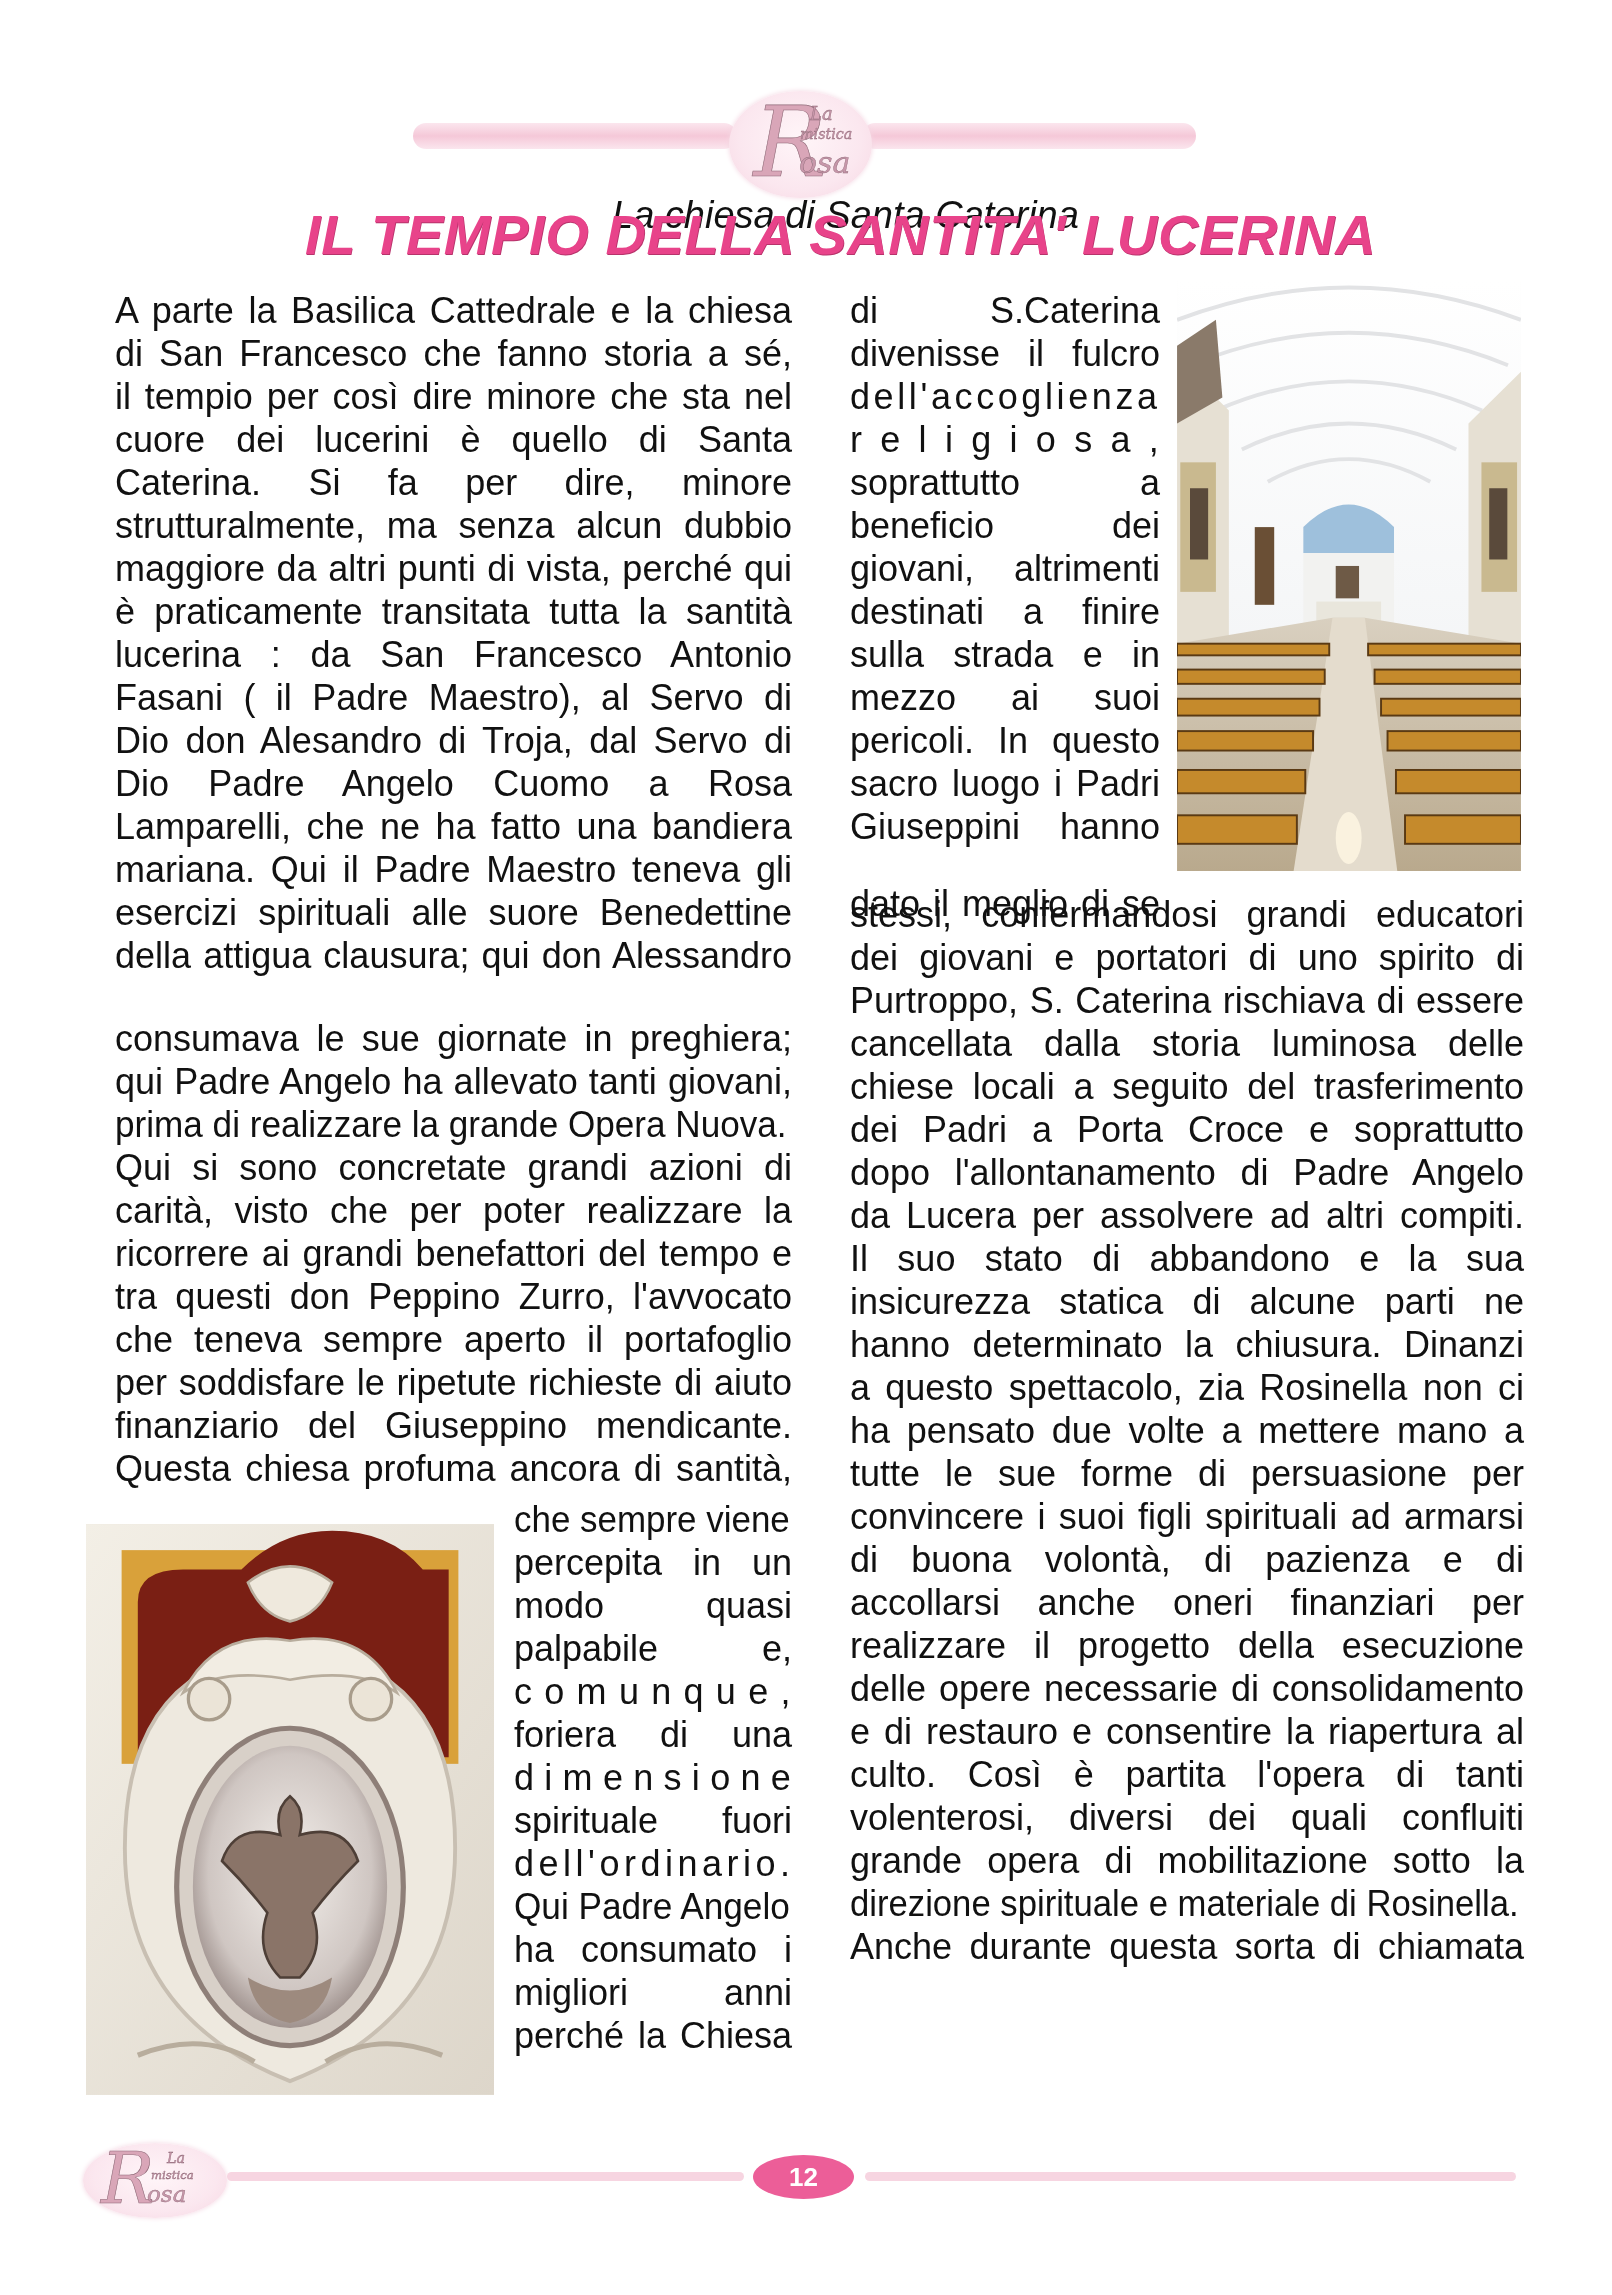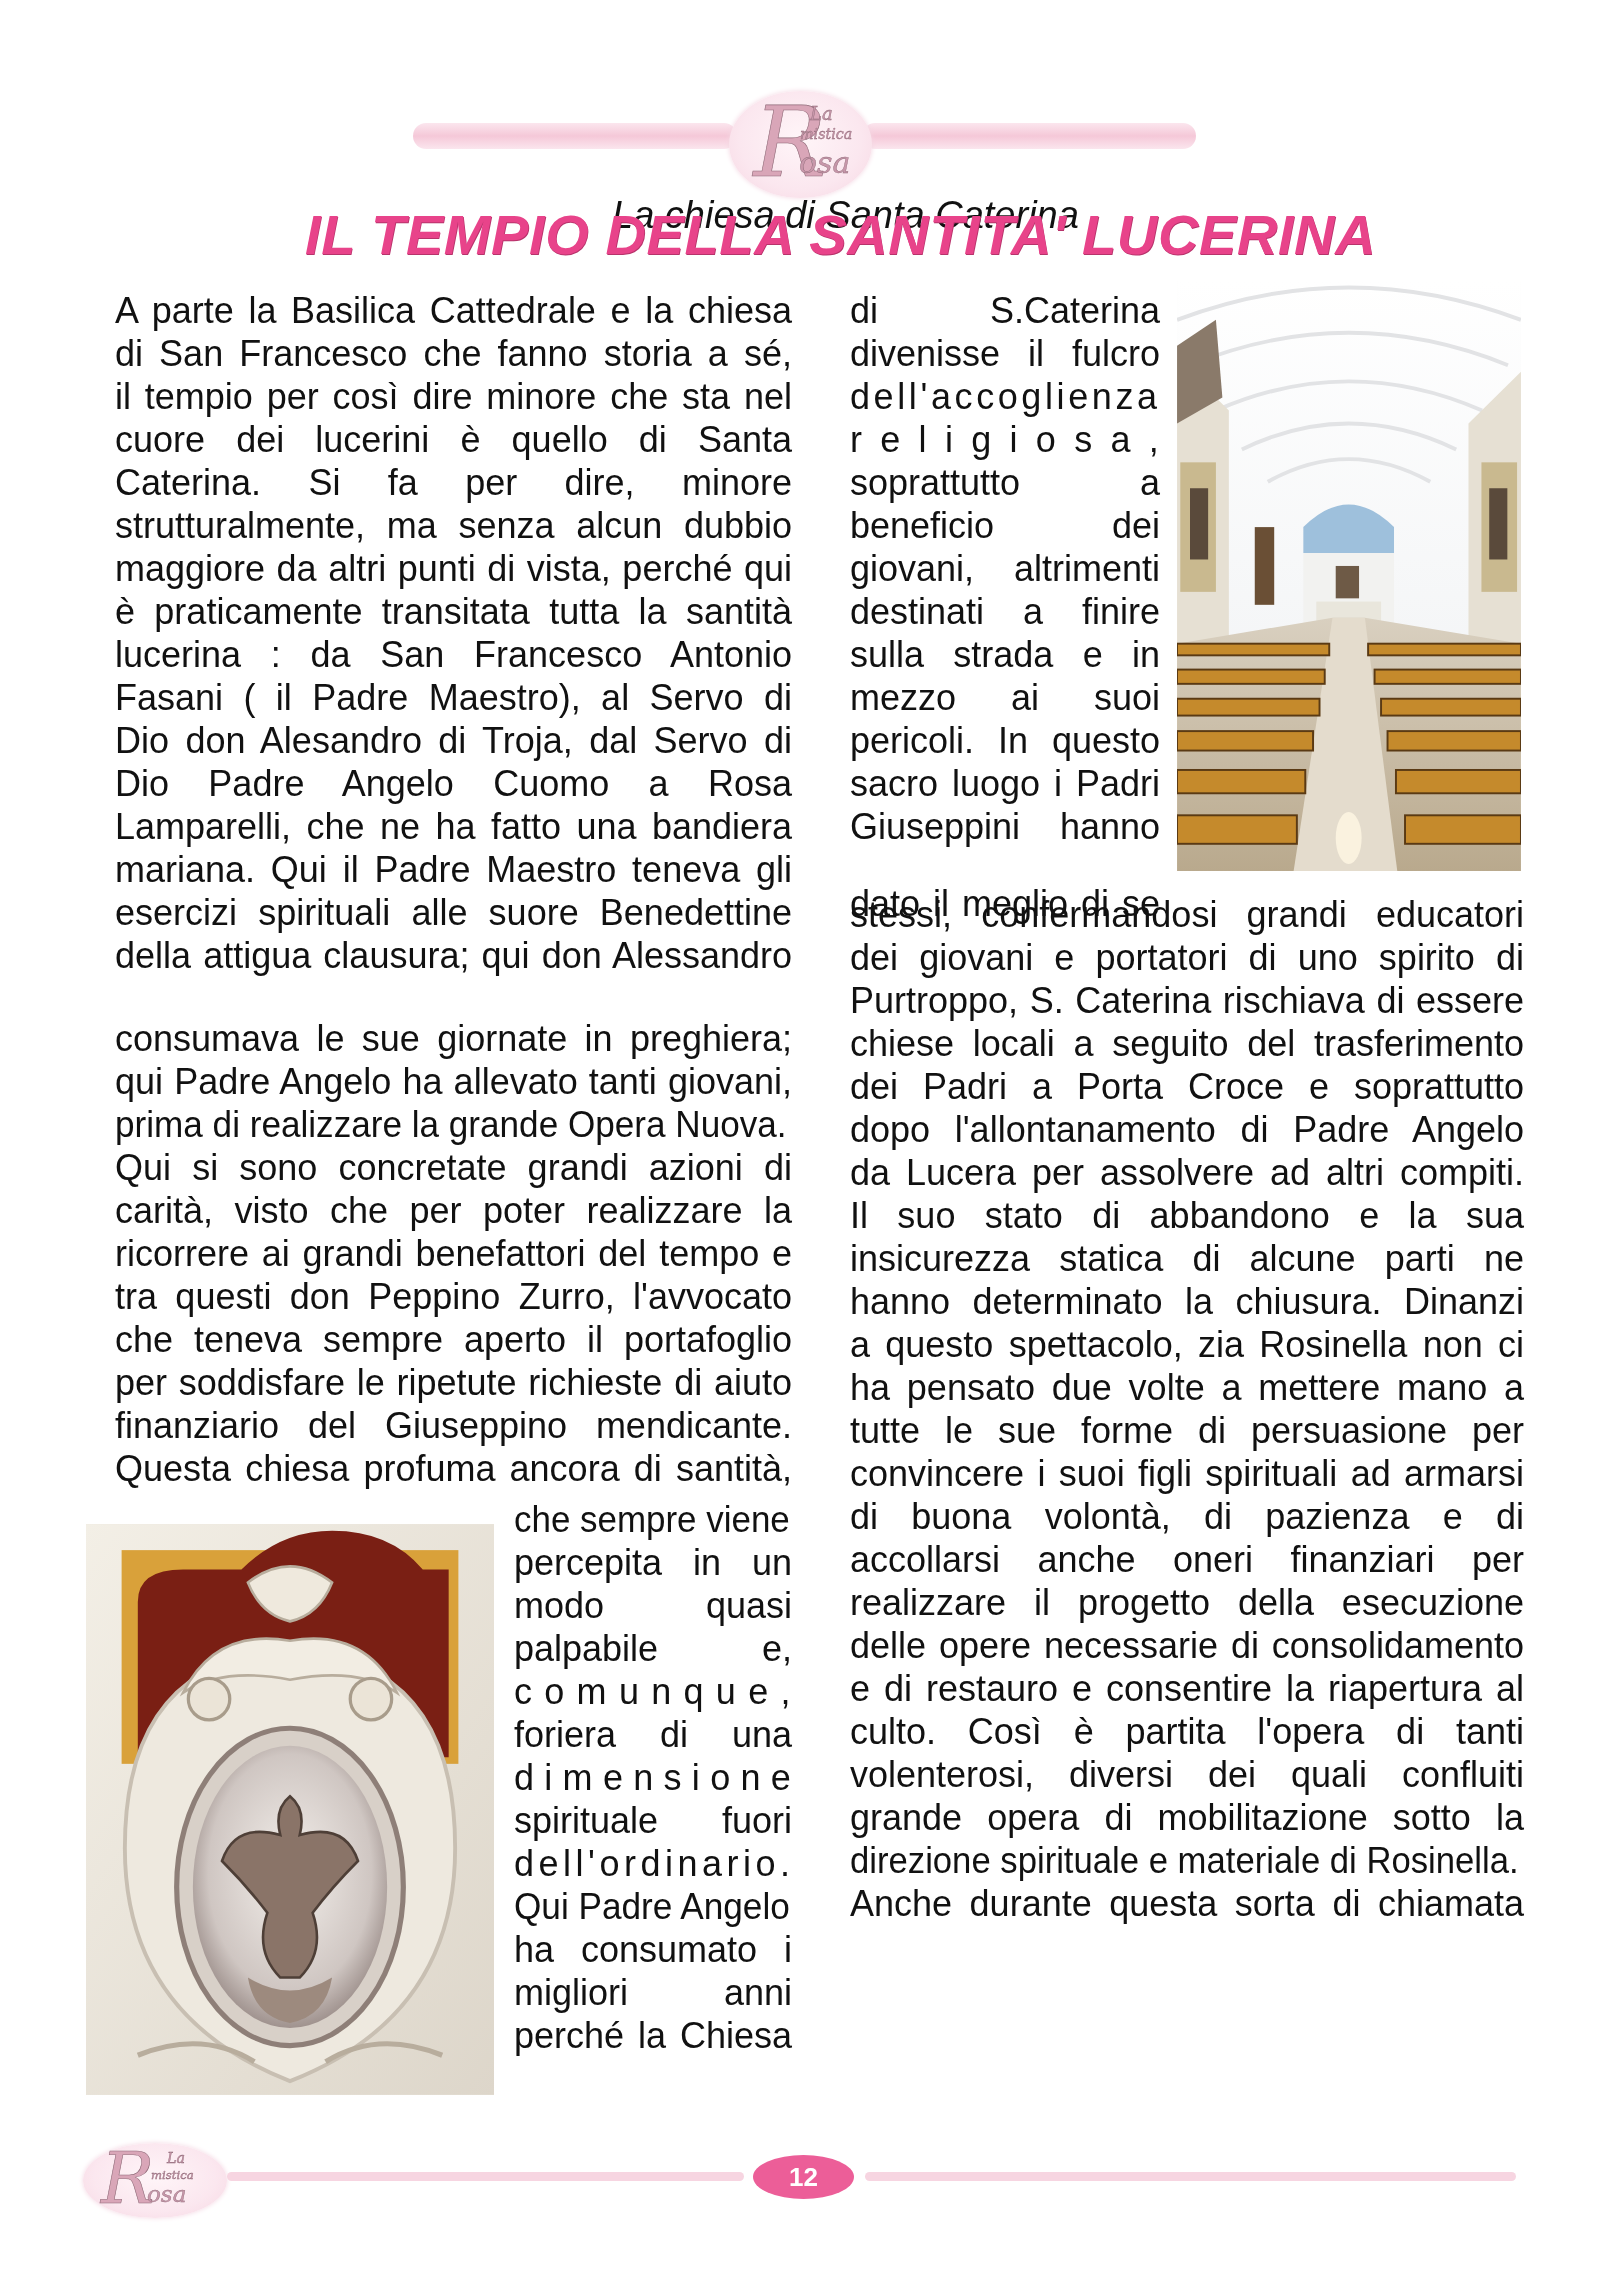--- a/index.html
+++ b/index.html
@@ -172,20 +172,21 @@
       <rect x="352" y="825" width="179" height="44"></rect>
     </g>
     <ellipse cx="265" cy="860" rx="20" ry="40" fill="#fff7e4" opacity="0.8"></ellipse>
   </svg>
 </div>
 
 <div class="col" id="right-col" style="left:850px;top:893px;width:674px;">
     <span class="ln" style="display: block; white-space: normal; text-align: justify; text-align-last: justify;">stessi, confermandosi  grandi educatori</span>
     <span class="ln" style="display: block; white-space: normal; text-align: justify; text-align-last: justify;">dei giovani e portatori di uno spirito di</span>
     <span class="ln" style="display: block; white-space: normal; text-align: justify; text-align-last: justify;">Purtroppo, S. Caterina rischiava di essere</span>
+    <span class="ln" style="display: block; white-space: normal; text-align: justify; text-align-last: justify;">cancellata dalla storia luminosa delle</span>
     <span class="ln" style="display: block; white-space: normal; text-align: justify; text-align-last: justify;">chiese locali a seguito del trasferimento</span>
     <span class="ln" style="display: block; white-space: normal; text-align: justify; text-align-last: justify;">dei Padri a Porta Croce e soprattutto</span>
     <span class="ln" style="display: block; white-space: normal; text-align: justify; text-align-last: justify;">dopo l'allontanamento di Padre Angelo</span>
     <span class="ln" style="display: block; white-space: normal; text-align: justify; text-align-last: justify;">da Lucera per assolvere ad altri compiti.</span>
     <span class="ln" style="display: block; white-space: normal; text-align: justify; text-align-last: justify;">Il suo stato di abbandono e la sua</span>
     <span class="ln" style="display: block; white-space: normal; text-align: justify; text-align-last: justify;">insicurezza statica di alcune parti ne</span>
     <span class="ln" style="display: block; white-space: normal; text-align: justify; text-align-last: justify;">hanno determinato  la  chiusura. Dinanzi</span>
     <span class="ln" style="display: block; white-space: normal; text-align: justify; text-align-last: justify;">a questo spettacolo, zia Rosinella non ci</span>
     <span class="ln" style="display: block; white-space: normal; text-align: justify; text-align-last: justify;">ha pensato due volte a mettere mano a</span>
     <span class="ln" style="display: block; white-space: normal; text-align: justify; text-align-last: justify;">tutte le sue forme di persuasione per</span>

